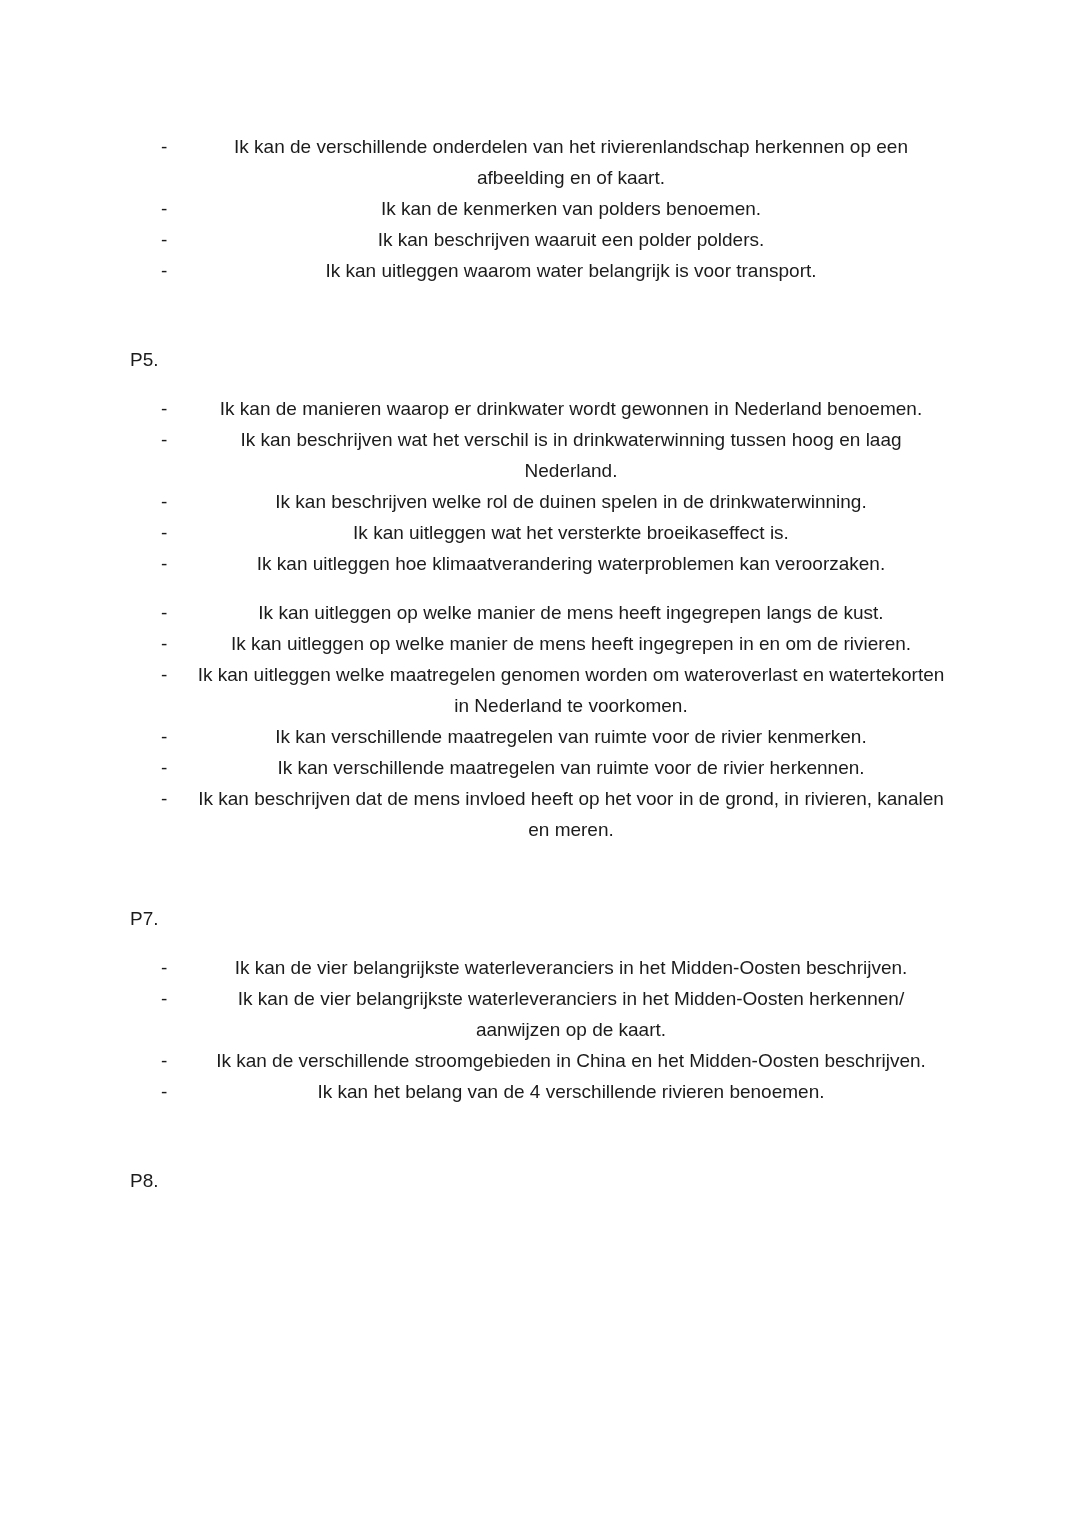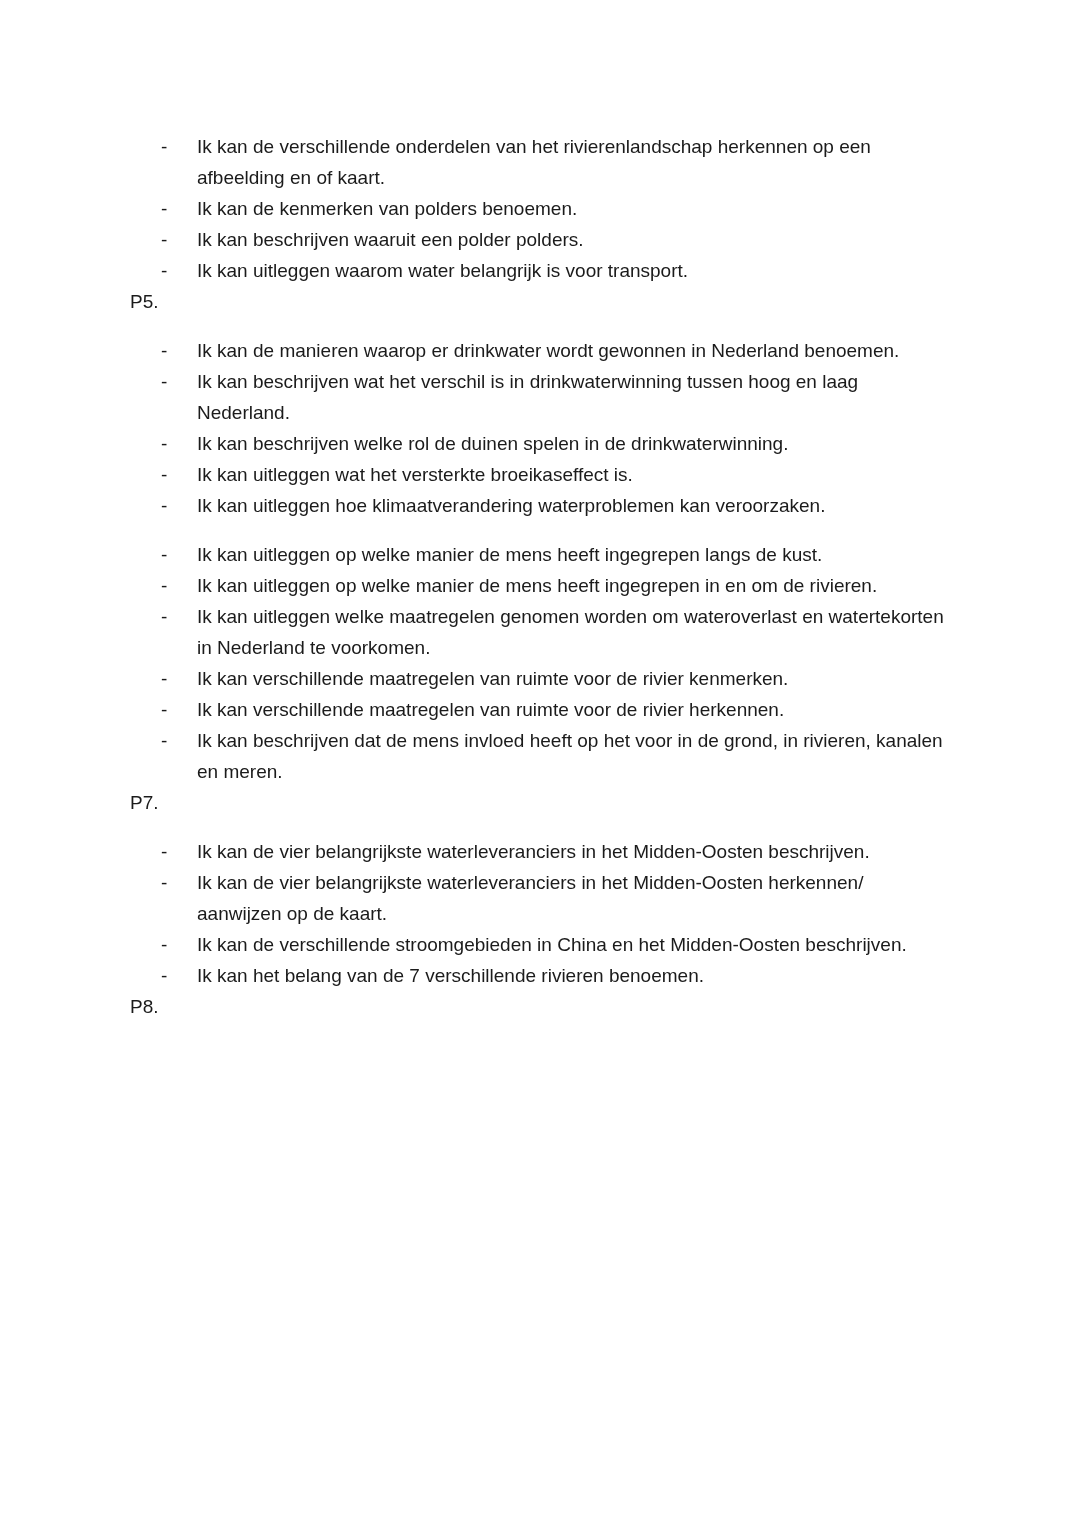--- a/index.html
+++ b/index.html
@@ -12,40 +12,42 @@
     min-height: 1527px;
     box-sizing: border-box;
     padding: 131px 135px 80px 130px;
     background: #ffffff;
     font-family: "Liberation Sans", sans-serif;
     font-size: 19px;
     line-height: 31px;
     color: #1b1b1b;
   }
   .section-label {
+    margin-top: 58px;
   }
   .list {
     margin-top: 18px;
   }
   .section.no-label .list {
     margin-top: 0;
   }
   .item {
     display: flex;
     align-items: flex-start;
   }
   .dash {
     flex: none;
     width: 67px;
     padding-left: 31px;
     box-sizing: border-box;
   }
   .text {
     flex: 1;
     min-width: 0;
+    text-align: center;
   }
 </style>
 </head>
 <body>
 
 <div class="page">
   <div>
   <section class="section no-label">
 
     <div class="list">
@@ -148,21 +150,21 @@
     <span class="text">Ik kan de vier belangrijkste waterleveranciers in het Midden-Oosten herkennen/ aanwijzen op de kaart.</span>
   </div>
 
   <div class="item">
     <span class="dash">-</span>
     <span class="text">Ik kan de verschillende stroomgebieden in China en het Midden-Oosten beschrijven.</span>
   </div>
 
   <div class="item">
     <span class="dash">-</span>
-    <span class="text">Ik kan het belang van de 7 verschillende rivieren benoemen.</span>
+    <span class="text">Ik kan het belang van de 4 verschillende rivieren benoemen.</span>
   </div>
 </div>
   </section>
 
   <section class="section">
     <div class="section-label">P8.</div>
 
   </section>
 </div>
 </div>

